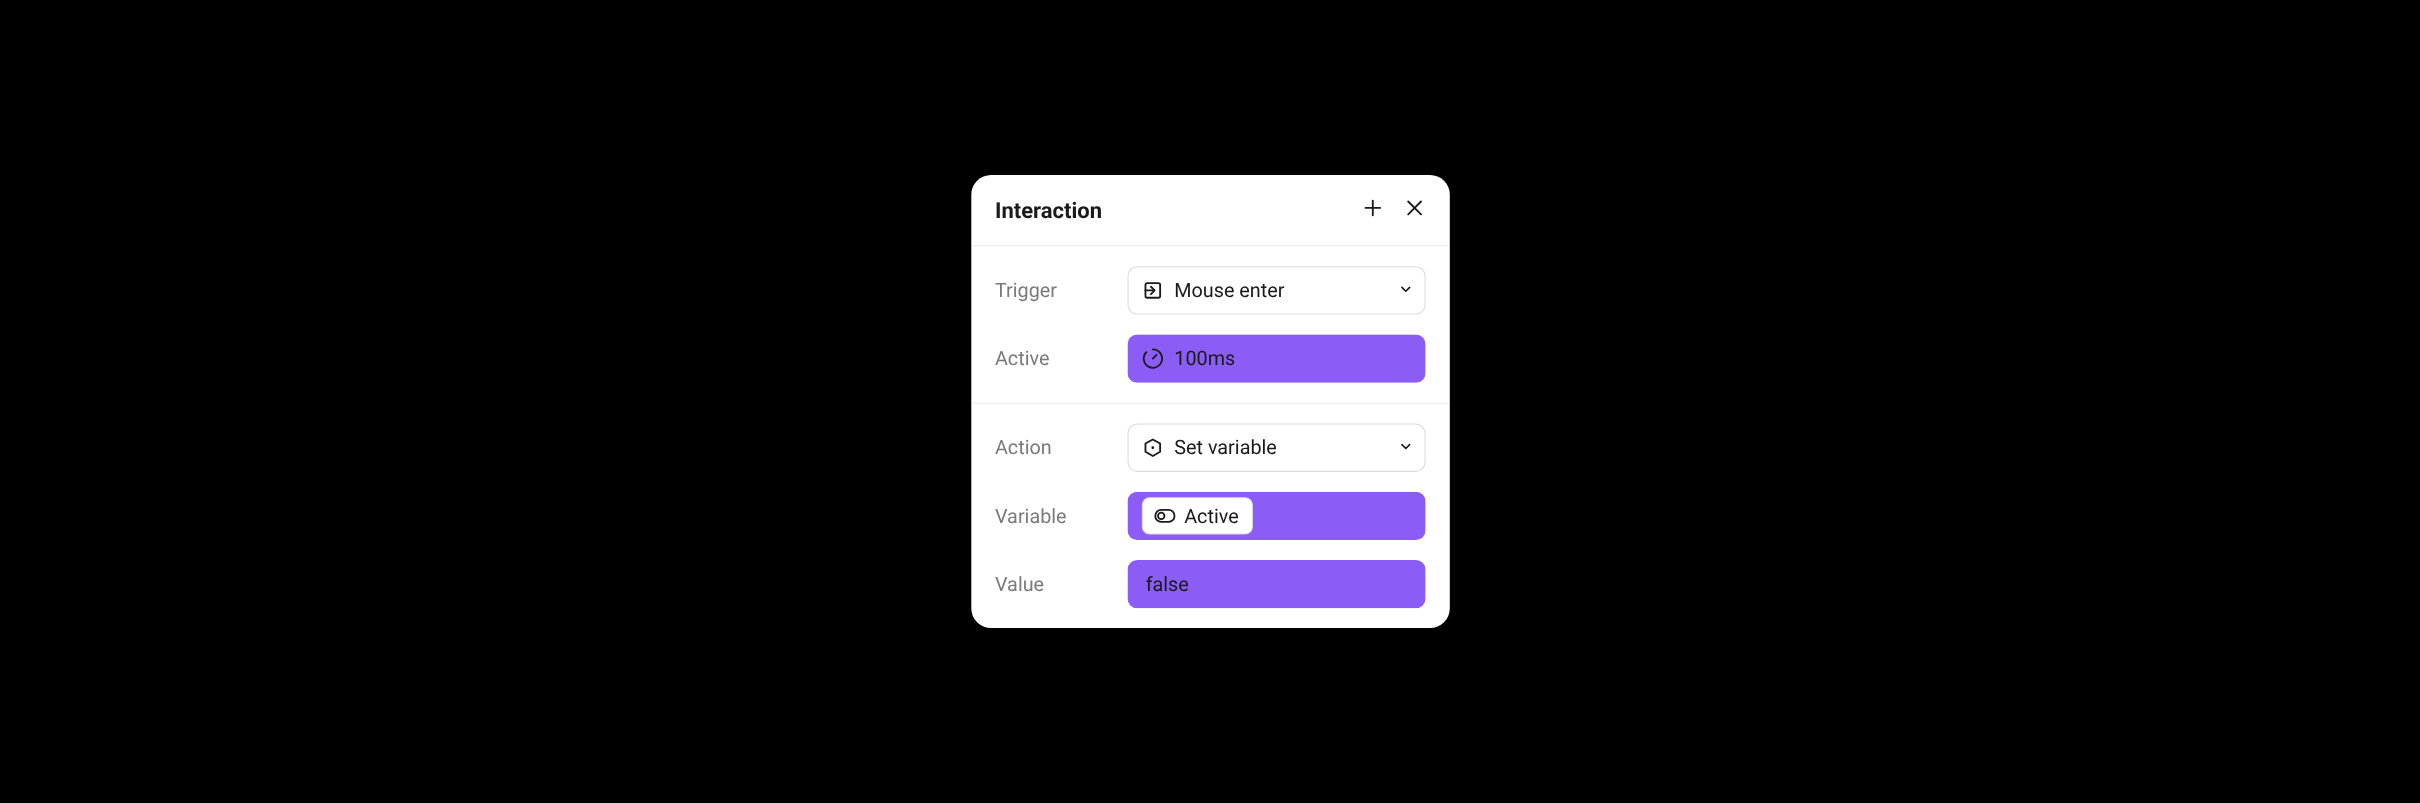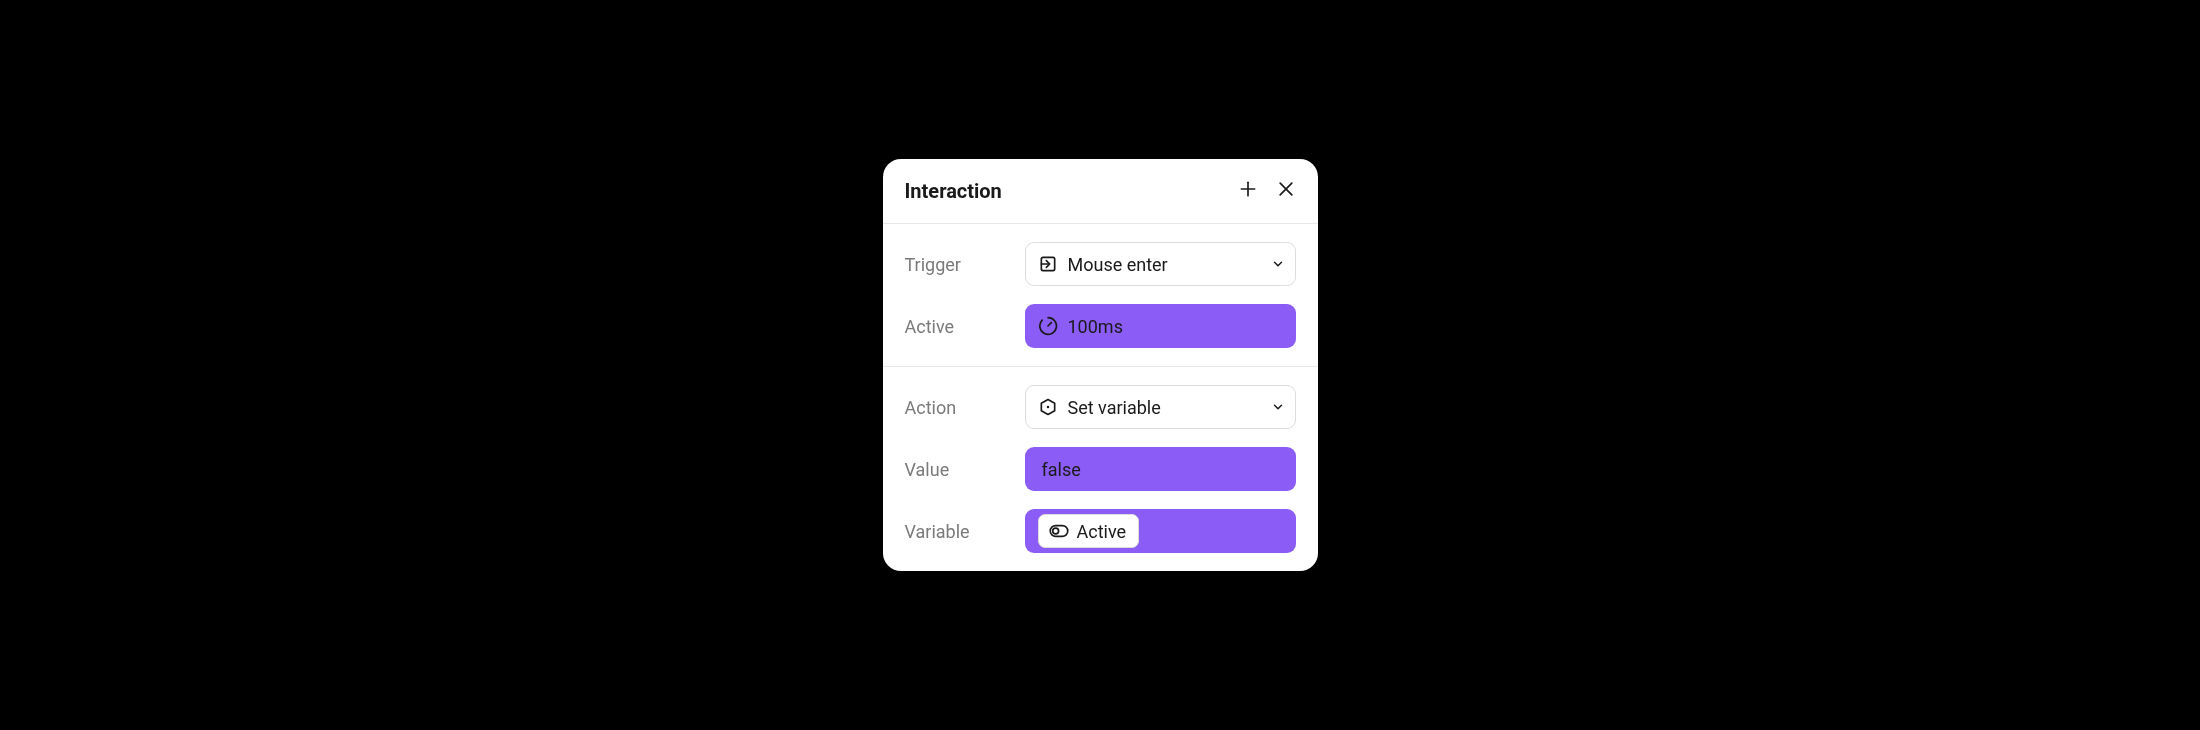--- a/index.html
+++ b/index.html
@@ -217,40 +217,40 @@
             <polygon points="12 3, 20 7.5, 20 16.5, 12 21, 4 16.5, 4 7.5"></polygon>
             <circle cx="12" cy="12" r="1.5" fill="currentColor" stroke="none"></circle>
           </svg>
         </span>
         <span class="control-text">Set variable</span>
         <span class="chevron">
           <svg width="14" height="14" viewBox="0 0 24 24" fill="none" stroke="currentColor" stroke-width="2.5" stroke-linecap="round" stroke-linejoin="round">
             <polyline points="6 9 12 15 18 9"></polyline>
           </svg>
         </span>
-      </div>
-    </div>
-
-    <div class="row">
-      <div class="row-label">Value</div>
-      <div class="control filled">
-        <span class="value-text">false</span>
       </div>
     </div>
 
     <div class="row">
       <div class="row-label">Variable</div>
       <div class="control filled">
         <div class="chip">
           <span class="control-icon">
             <svg width="20" height="14" viewBox="0 0 24 16" fill="none" stroke="currentColor" stroke-width="2">
               <rect x="1.5" y="1.5" width="21" height="13" rx="6.5"></rect>
               <circle cx="8" cy="8" r="3.5"></circle>
             </svg>
           </span>
           <span class="control-text">Active</span>
         </div>
       </div>
     </div>
 
+    <div class="row">
+      <div class="row-label">Value</div>
+      <div class="control filled">
+        <span class="value-text">false</span>
+      </div>
+    </div>
+
   </div>
 
 </div>
 
 </body></html>

